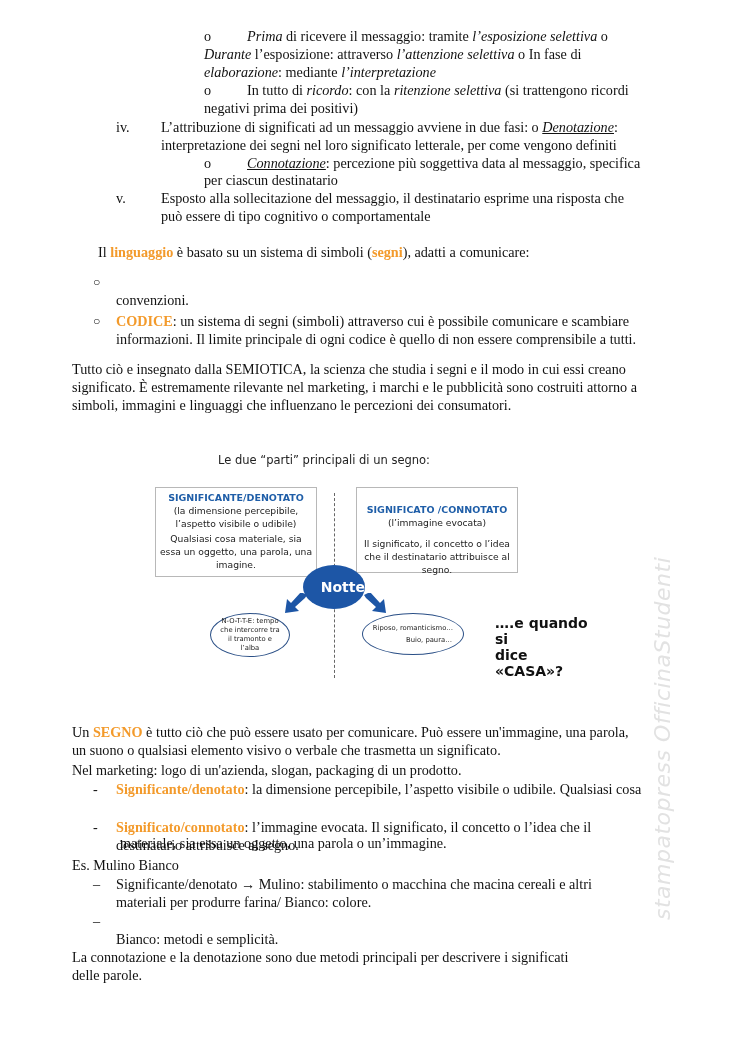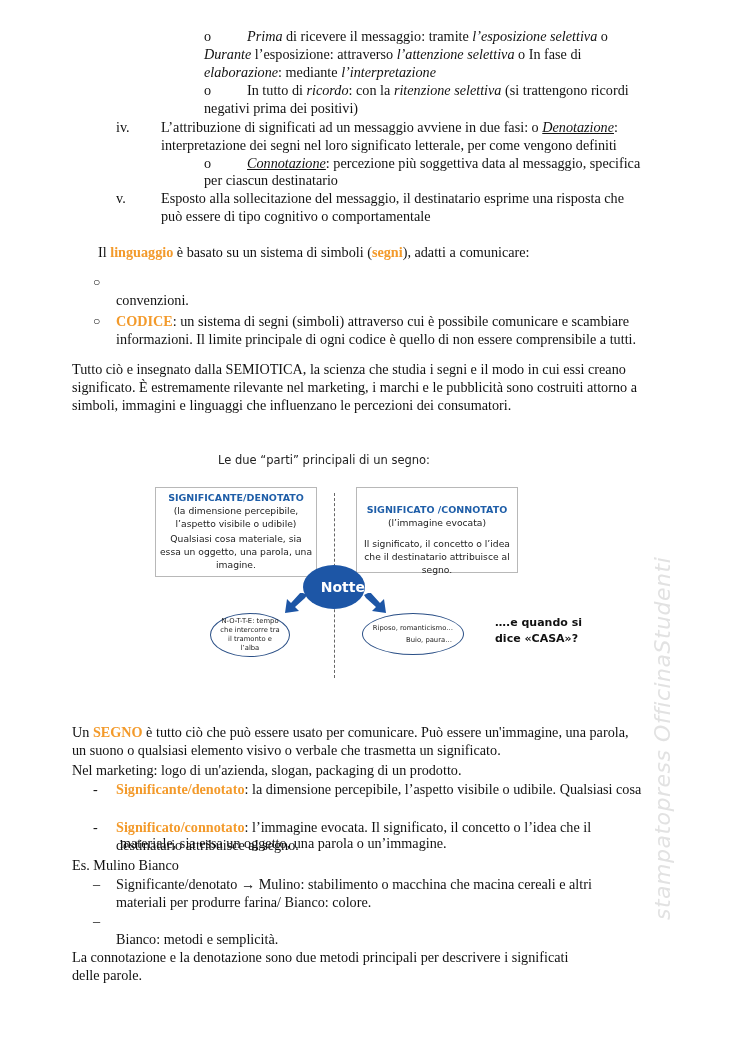--- a/index.html
+++ b/index.html
@@ -13,21 +13,21 @@
   .marker { position: absolute; line-height: 18px; font-size: 14.2px; }
 
   
   .diagram { position: absolute; left: 150px; top: 445px; width: 450px; height: 225px; font-family: "DejaVu Sans", sans-serif; }
   .dg-title { position: absolute; left: 68px; top: 8px; font-size: 11.5px; color: #222; }
   .box { position: absolute; border: 1px solid #b8b8b8; background: #fff; text-align: center; font-size: 9.2px; line-height: 13px; color: #222; }
   .box-title { color: #1f5ea8; font-weight: bold; font-size: 9.5px; }
   .vline { position: absolute; left: 184px; top: 48px; width: 0; height: 185px; border-left: 1px dashed #666; }
   .notte { position: absolute; left: 153px; top: 120px; width: 62px; height: 44px; border-radius: 50%; background: #1d56a6; color: #fff; font-size: 14px; font-weight: bold; text-align: right; line-height: 44px; }
   .ell { position: absolute; border: 1.2px solid #2a4f86; border-radius: 50%; text-align: center; font-size: 6.8px; line-height: 9px; color: #222; display: flex; align-items: center; justify-content: center; flex-direction: column; }
-  .casa { position: absolute; left: 345px; top: 170px; font-size: 11px; font-weight: bold; color: #111; line-height: 16px; }
+  .casa { position: absolute; left: 345px; top: 170px; font-size: 14px; font-weight: bold; color: #111; line-height: 16px; }
   .arrow { position: absolute; }
 
   .watermark { position: absolute; left: 650px; top: 920px; transform: rotate(-90deg); transform-origin: left top;
                font-family: "DejaVu Sans", sans-serif; font-style: italic; font-size: 22px; color: #e2e2e2; white-space: nowrap; letter-spacing: 0.5px; }
 </style>
 </head>
 <body>
 
 <div class="page">
 

